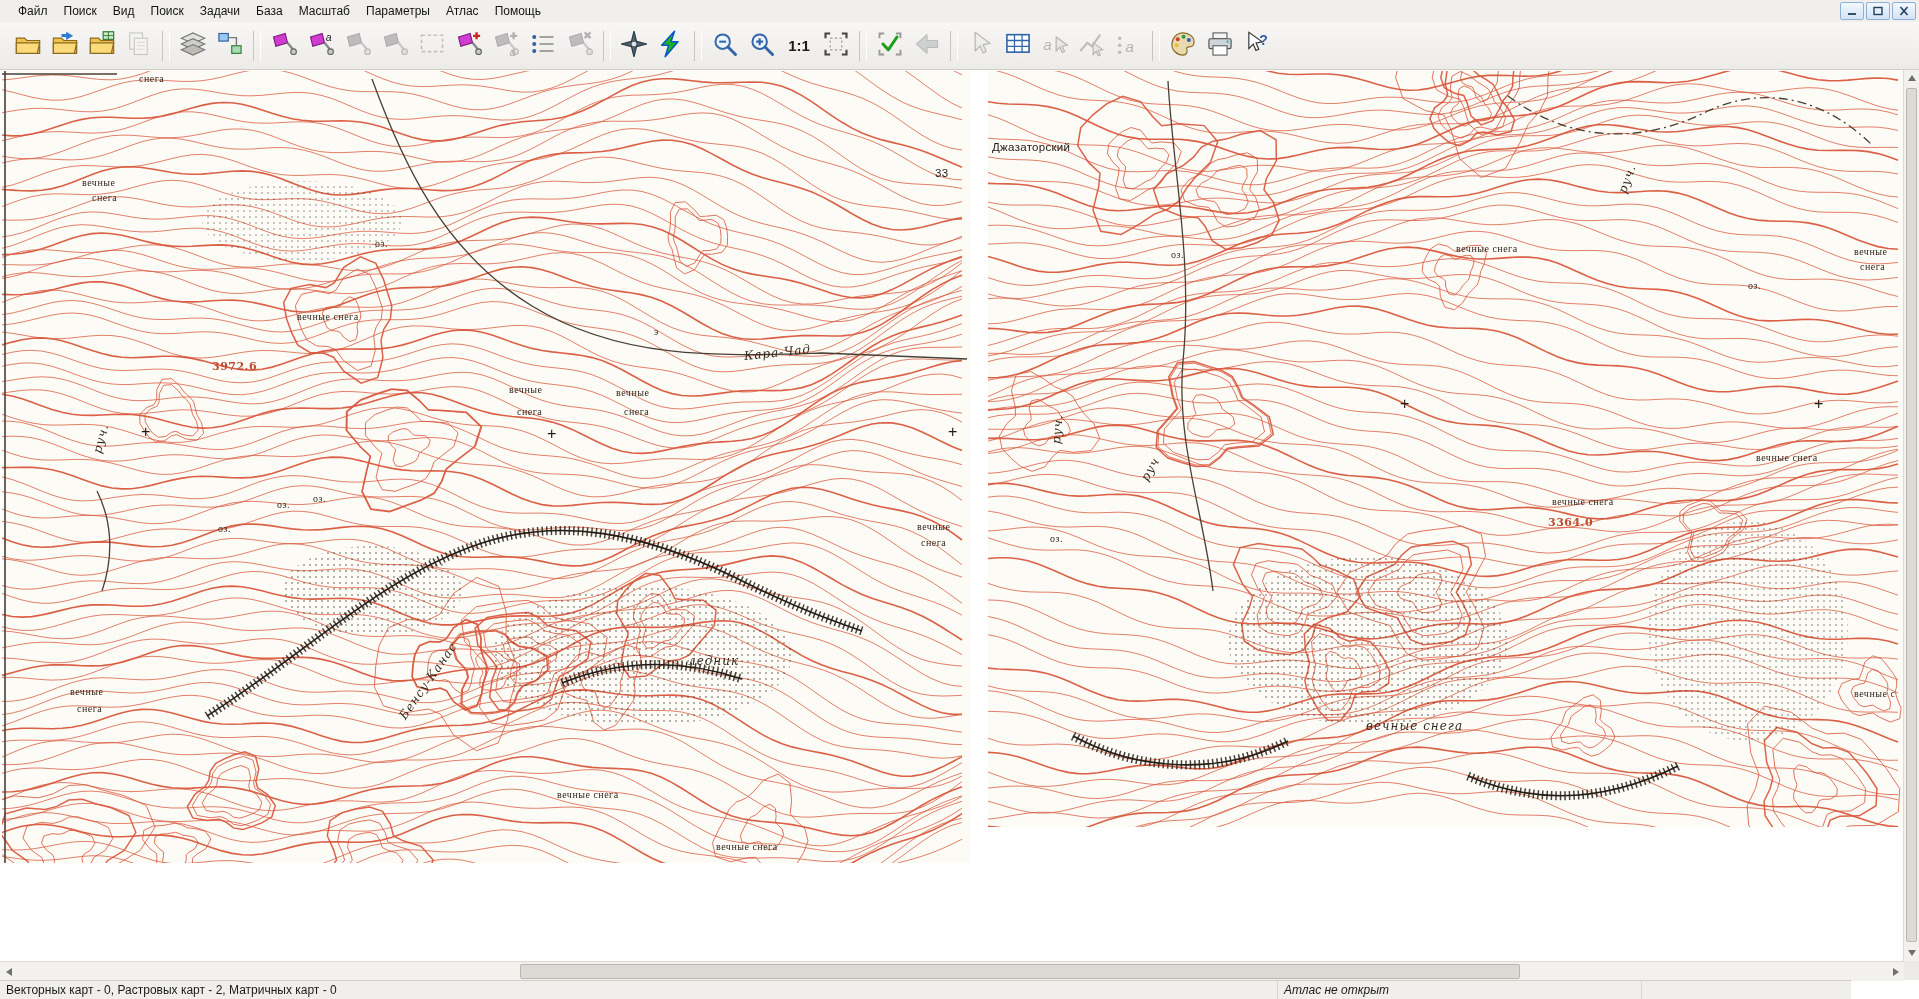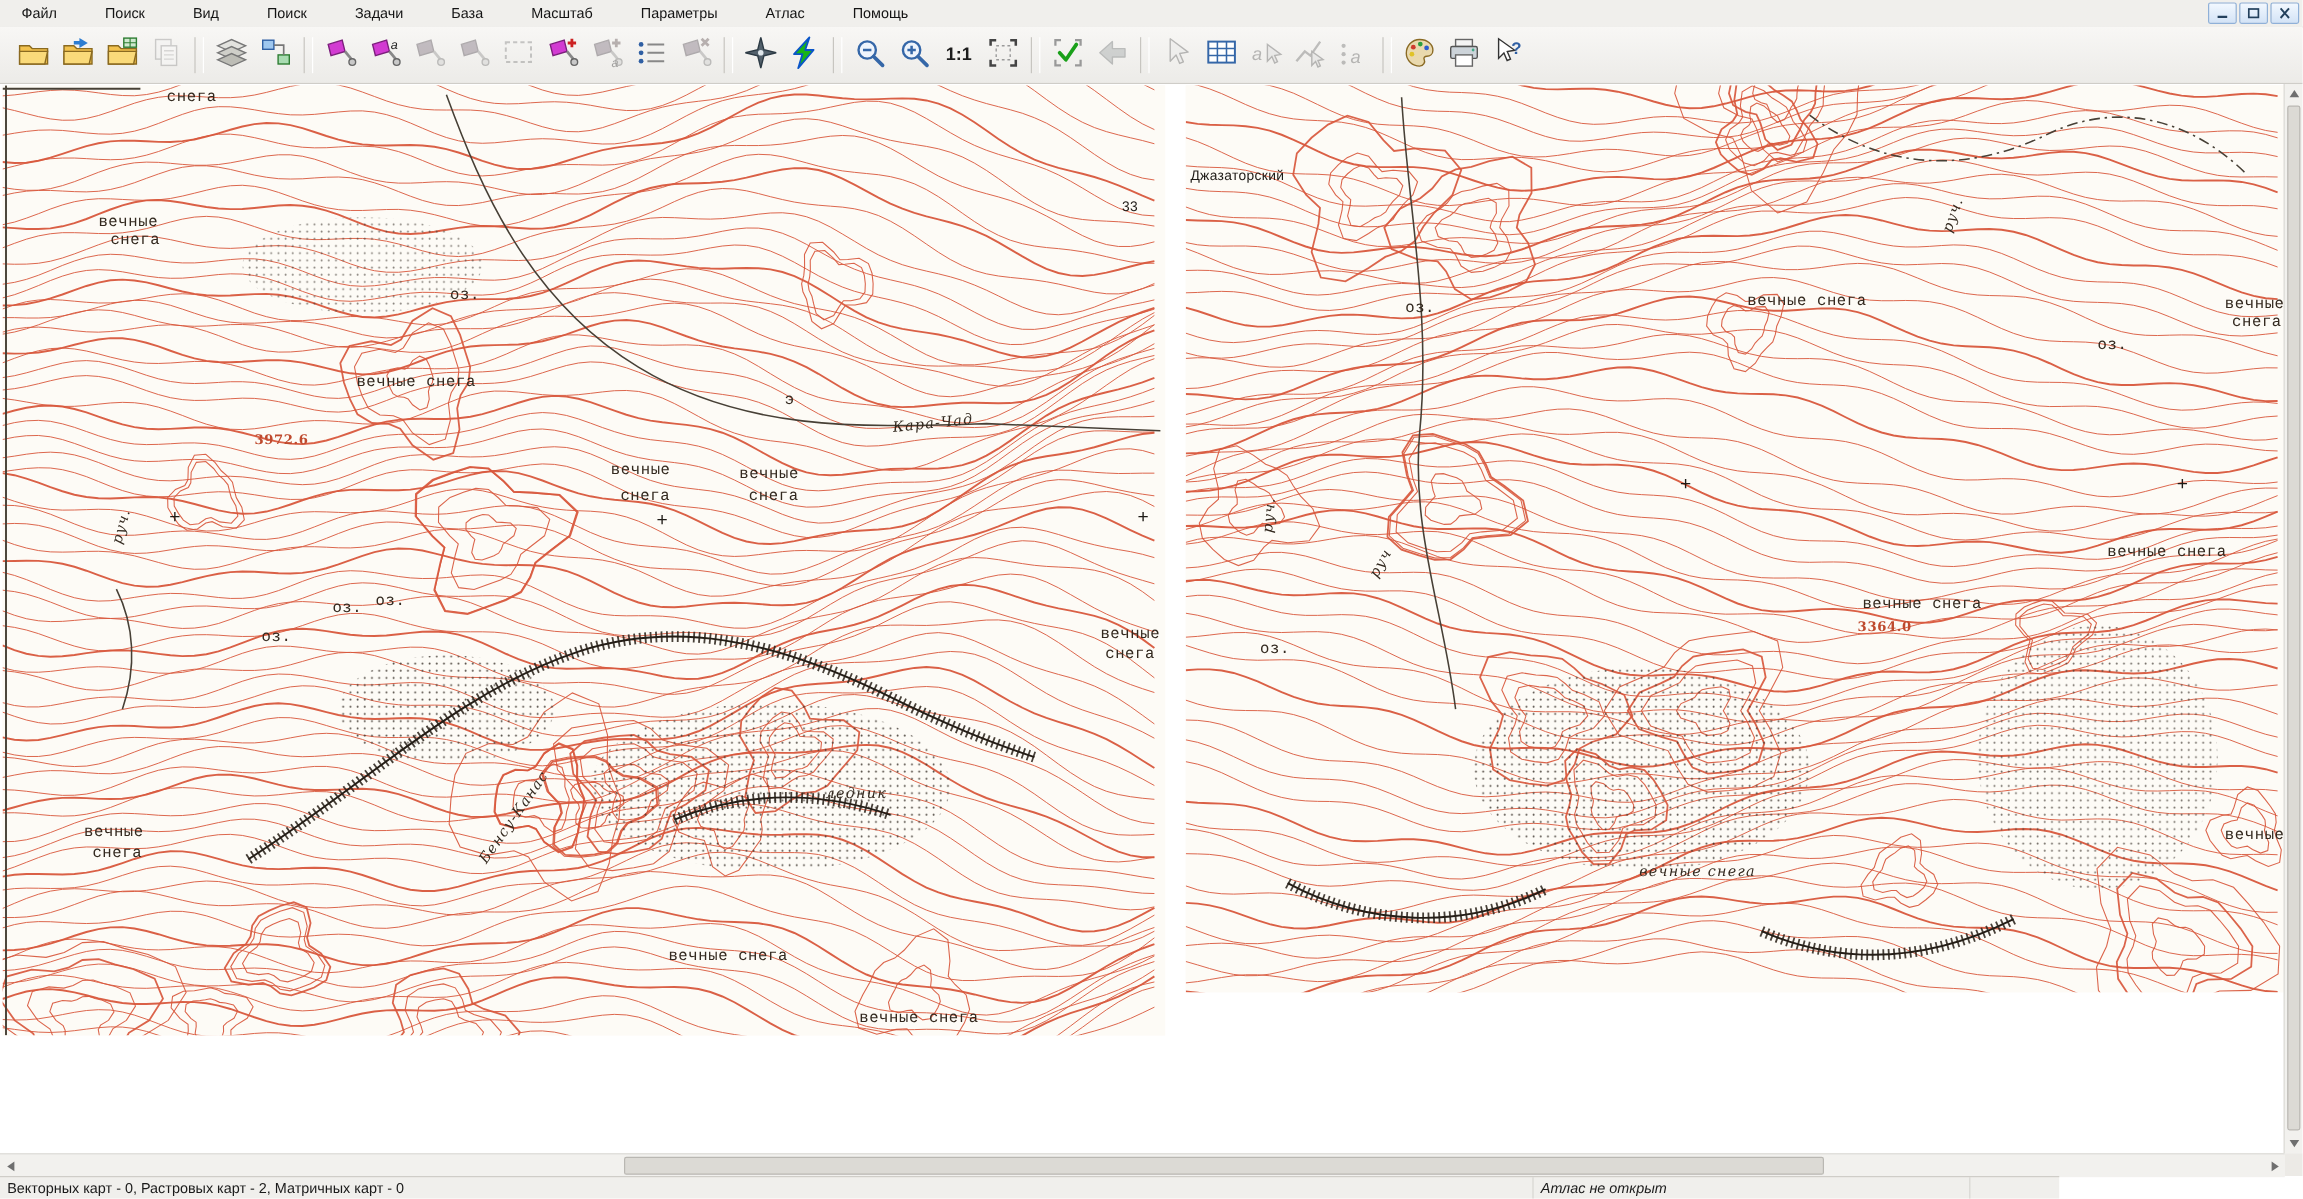--- a/index.html
+++ b/index.html
@@ -1,39 +1,39 @@
 <!DOCTYPE html>
 <html><head>
 <meta charset="utf-8">
 <style>
   html,body{margin:0;padding:0;}
   body{width:1919px;height:999px;overflow:hidden;font-family:"Liberation Sans",sans-serif;background:#fff;}
   .app{position:relative;width:1919px;height:999px;background:#fff;overflow:hidden;}
 
   
   .menubar{position:absolute;top:0;left:0;right:0;height:22px;background:#f0efec;border-bottom:1px solid #d9d7d2;display:flex;align-items:center;z-index:30;}
-  .menu-items{display:flex;align-items:center;padding-left:10px;gap:24px;}
+  .menu-items{display:flex;align-items:center;padding-left:10px;}
   .menu-item{padding:3px 8px;font-size:12px;color:#141414;cursor:default;}
   .win-controls{margin-left:auto;display:flex;gap:2px;padding-right:3px;}
   .win-btn{width:24px;height:18px;border:1px solid #8fb0d8;background:linear-gradient(#f2f8ff,#d3e3f6);display:flex;align-items:center;justify-content:center;padding:0;border-radius:2px;}
 
   
   .toolbar{position:absolute;top:22px;left:0;right:0;height:47px;background:linear-gradient(#f8f7f5,#ecebe8);border-bottom:1px solid #cfcdc8;display:flex;align-items:center;padding-left:10px;gap:1px;z-index:30;}
   .tb-btn{width:36px;height:36px;border:1px solid transparent;background:transparent;display:flex;align-items:center;justify-content:center;border-radius:3px;padding:0;}
   .tb-btn.disabled{opacity:.38;filter:grayscale(.9);}
   .tb-sep{width:6px;height:30px;border-left:1px solid #c7c5c0;border-right:1px solid #ffffff;margin:0 4px;}
   .tb-label{font-size:15px;font-weight:bold;color:#1d1d1d;font-family:"Liberation Sans",sans-serif;}
 
   
   .workspace{position:absolute;top:70px;left:0;width:1919px;height:891px;background:#ffffff;overflow:hidden;}
   .map-panel{position:absolute;background:#fdfbf6;overflow:hidden;}
   .map-panel svg{position:absolute;left:0;top:0;}
   .labels{position:absolute;left:0;top:0;right:0;bottom:0;pointer-events:none;}
   .lbl{position:absolute;white-space:nowrap;color:#33291f;transform-origin:left center;}
-  .lbl.t{font-family:Liberation Mono, monospace;font-size:13px;letter-spacing:.5px;}
+  .lbl.t{font-family:Liberation Serif, serif;font-size:10px;letter-spacing:.5px;}
   .lbl.r{font-family:"DejaVu Serif",serif;font-style:italic;font-size:12px;letter-spacing:1px;}
   .lbl.e{font-family:"DejaVu Serif",serif;font-size:11px;color:#bf4a2e;font-weight:bold;letter-spacing:.5px;}
   .lbl.b{font-size:11.5px;color:#1e1a16;letter-spacing:.3px;}
   .lbl.x{font-size:16px;color:#1e1a16;font-weight:400;line-height:10px;}
 
   
   .vscroll{position:absolute;top:0;right:0;width:15px;height:891px;background:#f2f1ee;border-left:1px solid #dddbd6;}
   .vthumb{position:absolute;left:2px;right:2px;top:18px;height:852px;background:#dcdad5;border:1px solid #b9b7b2;border-radius:2px;}
   .sbox{width:15px;height:16px;display:flex;align-items:center;justify-content:center;position:absolute;}
   .sbox.top{top:0;} .sbox.bot{bottom:0;}
@@ -41,21 +41,21 @@
   .hbox{width:17px;height:19px;display:flex;align-items:center;justify-content:center;position:absolute;top:0;}
   .hbox.left{left:0;} .hbox.right{right:0;}
   .hthumb{position:absolute;top:2px;height:13px;left:520px;width:998px;background:#dcdad5;border:1px solid #b9b7b2;border-radius:2px;}
   .corner{position:absolute;top:961px;right:0;width:15px;height:19px;background:#eceae6;z-index:5;}
   .tri-up{width:0;height:0;border-left:4px solid transparent;border-right:4px solid transparent;border-bottom:6px solid #6f6f6f;}
   .tri-down{width:0;height:0;border-left:4px solid transparent;border-right:4px solid transparent;border-top:6px solid #6f6f6f;}
   .tri-left{width:0;height:0;border-top:4px solid transparent;border-bottom:4px solid transparent;border-right:6px solid #6f6f6f;}
   .tri-right{width:0;height:0;border-top:4px solid transparent;border-bottom:4px solid transparent;border-left:6px solid #6f6f6f;}
 
   
-  .statusbar{position:absolute;top:980px;left:0;width:1716px;height:19px;background:#f0efec;border-top:1px solid #cfcdc8;display:flex;font-size:12px;color:#1b1b1b;z-index:6;}
+  .statusbar{position:absolute;top:980px;left:0;width:1851px;height:19px;background:#f0efec;border-top:1px solid #cfcdc8;display:flex;font-size:12px;color:#1b1b1b;z-index:6;}
   .scell{padding:2px 6px;border-right:1px solid #d8d6d1;height:100%;box-sizing:border-box;overflow:hidden;white-space:nowrap;}
   .c1{width:1278px;} .c2{width:364px;font-style:italic;} .c3{flex:1;border-right:none;}
 
   
   .notification{position:absolute;right:15px;bottom:0;width:262px;height:31px;background:linear-gradient(#ffffff,#eaf2fb);border:1px solid #6f9fd8;border-radius:4px 4px 0 0;display:flex;align-items:center;padding:0 8px;gap:7px;box-shadow:0 0 5px rgba(40,80,140,.25);z-index:40;box-sizing:border-box;}
   .ntext{color:#2f5fa3;font-size:13px;flex:1;}
   .nbtn{display:flex;align-items:center;justify-content:center;width:15px;height:15px;cursor:default;}
 </style>
 </head>
 <body>

